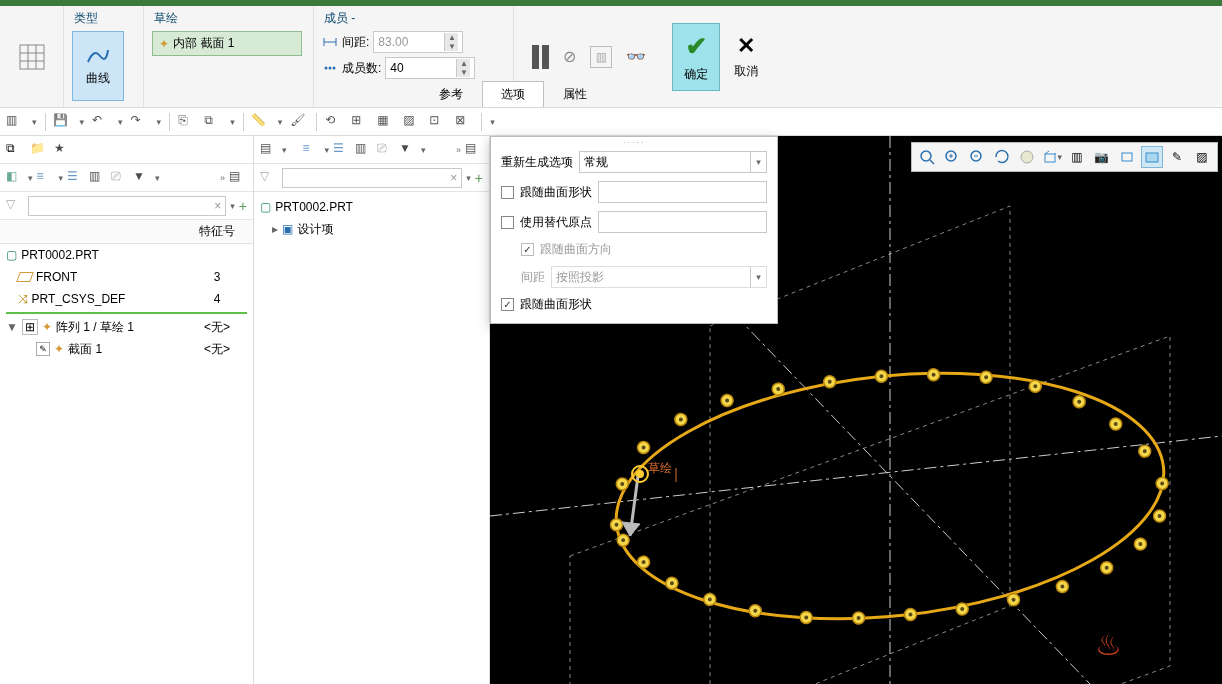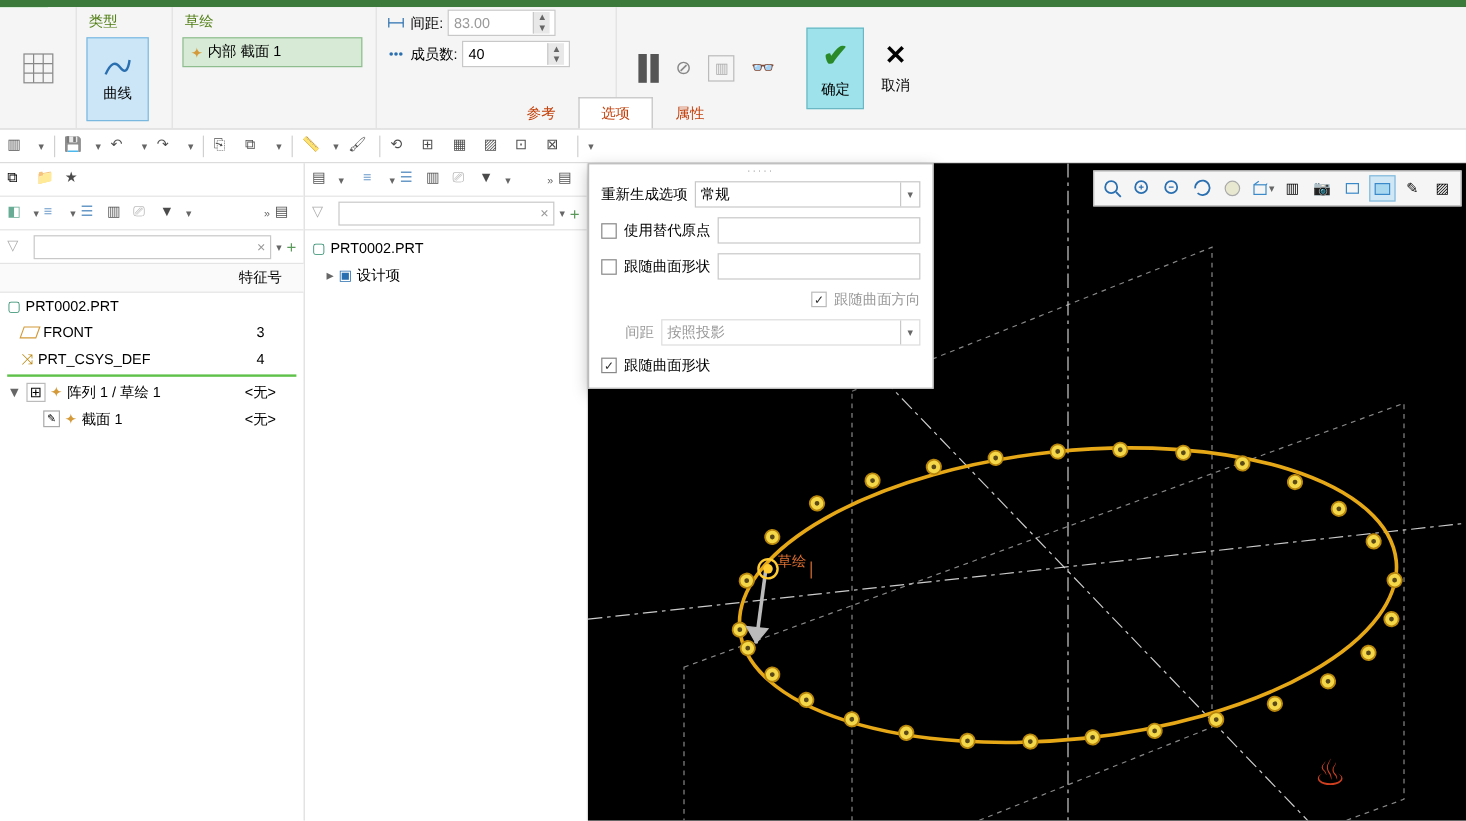--- a/index.html
+++ b/index.html
@@ -1,38 +1,38 @@
 <!DOCTYPE html>
 <html><head>
 <meta charset="utf-8">
 <style>
 * { box-sizing: border-box; margin: 0; padding: 0; font-family: "Microsoft YaHei", Arial, sans-serif; font-size: 12px; }
 body { width: 1222px; height: 684px; background: #fff; overflow: hidden; position: relative; }
 .topbar { height: 6px; background: #3b7a3a; }
 .green-corner { position: absolute; left: 0; top: 6px; width: 40px; height: 8px; background: #40c13d; }
 .ribbon { height: 102px; background: #f5f5f5; border-bottom: 1px solid #d8d8d8; display: flex; position: relative; }
 .ribbon-group { border-right: 1px solid #e0e0e0; padding: 2px 8px; display: flex; flex-direction: column; }
-.ribbon-label { color: #4d7c0f; padding: 2px 0 4px 2px; }
+.ribbon-label { color: #0c4a6e; padding: 2px 0 4px 2px; }
 .rg-btn { width: 52px; height: 70px; border: 1px solid #ccc; background: #fff; display: flex; flex-direction: column; align-items: center; justify-content: center; gap: 4px; }
 .rg-btn.sel { background: #cce6f7; border-color: #7ab8e0; }
 .icon-sm { width: 16px; height: 16px; display: inline-flex; align-items: center; justify-content: center; }
 .sketch-box { display: flex; align-items: center; gap: 4px; background: #d6ead6; border: 1px solid #8fbd8f; padding: 3px 6px; width: 150px; }
 .field-row { display: flex; align-items: center; gap: 4px; margin-bottom: 4px; }
 .inp { height: 22px; border: 1px solid #c8c8c8; background: #fff; padding: 0 4px; }
 .spin { width: 14px; background: #e8e8e8; border-left: 1px solid #c8c8c8; display: flex; flex-direction: column; }
 .spin div { flex: 1; font-size: 8px; text-align: center; color: #666; }
 .ctl-cluster { display: flex; align-items: center; gap: 14px; padding: 18px 18px; }
 .pause-ic { display: flex; gap: 3px; }
 .pause-ic span { width: 7px; height: 24px; background: #555; }
 .ok-btn { width: 48px; height: 68px; background: #9ee3ec; border: 1px solid #6bb8c4; display: flex; flex-direction: column; align-items: center; justify-content: center; gap: 4px; }
 .check { color: #2a8a2a; font-size: 26px; font-weight: bold; }
 .cancel-btn { width: 48px; height: 68px; display: flex; flex-direction: column; align-items: center; justify-content: center; gap: 4px; }
 .x-ic { font-size: 22px; font-weight: bold; }
 .sub-tabs { position: absolute; bottom: 0; left: 420px; display: flex; }
-.sub-tab { padding: 4px 18px; border: 1px solid transparent; border-bottom: none; color: #c2410c; }
+.sub-tab { padding: 4px 18px; border: 1px solid transparent; border-bottom: none; color: #000000; }
 .sub-tab.act { background: #fff; border-color: #c0c0c0; }
 .toolbar { height: 28px; border-bottom: 1px solid #dcdcdc; display: flex; align-items: center; padding: 0 6px; gap: 8px; }
 .tb-ic { width: 18px; height: 18px; opacity: 0.7; }
 .tb-sep { width: 1px; height: 18px; background: #d0d0d0; }
 .body { display: flex; height: calc(684px - 6px - 102px - 28px); }
 .panel-l { width: 254px; border-right: 1px solid #dcdcdc; display: flex; flex-direction: column; }
 .panel-m { width: 236px; border-right: 1px solid #dcdcdc; display: flex; flex-direction: column; }
 .mini-tb { height: 28px; display: flex; align-items: center; gap: 6px; padding: 0 6px; border-bottom: 1px solid #e4e4e4; }
 .mini-tb2 { height: 28px; display: flex; align-items: center; gap: 4px; padding: 0 6px; border-bottom: 1px solid #e4e4e4; }
 .filter-row { height: 28px; display: flex; align-items: center; gap: 4px; padding: 0 6px; border-bottom: 1px solid #e4e4e4; }
@@ -46,21 +46,21 @@
 .tree-row .c2 { width: 60px; text-align: center; }
 .indent1 { padding-left: 18px; }
 .indent2 { padding-left: 36px; }
 .green-line { height: 2px; background: #5fc14a; margin: 2px 6px; }
 .plane-ic { width: 14px; height: 10px; border: 1px solid #d49a3a; transform: skewX(-20deg); display: inline-block; }
 .csys-ic { color: #b8860b; font-size: 12px; }
 .viewport { flex: 1; background: #000; position: relative; overflow: hidden; }
 .dd-panel { position: absolute; left: 490px; top: 136px; width: 288px; background: #fff; border: 1px solid #bbb; box-shadow: 0 4px 12px rgba(0,0,0,.25); z-index: 50; }
 .dd-handle { height: 10px; display: flex; align-items: center; justify-content: center; color: #aaa; letter-spacing: 2px; font-size: 9px; }
 .dd-row { display: flex; align-items: center; padding: 4px 10px; gap: 6px; }
-.dd-row.dis { color: #999; justify-content: flex-end; }
+.dd-row.dis { color: #999; }
 .combo { flex: 1; height: 22px; border: 1px solid #c8c8c8; display: flex; align-items: center; padding: 0 4px; position: relative; }
 .combo .arr { position: absolute; right: 0; top: 0; width: 16px; height: 100%; border-left: 1px solid #c8c8c8; display: flex; align-items: center; justify-content: center; font-size: 9px; color: #666; }
 .chk { width: 13px; height: 13px; border: 1px solid #888; display: inline-flex; align-items: center; justify-content: center; font-size: 10px; }
 .chk.on::after { content: "✓"; color: #333; }
 .vp-toolbar { position: absolute; right: 4px; top: 6px; height: 30px; background: #f5f5f5; border: 1px solid #bbb; display: flex; align-items: center; padding: 0 4px; gap: 3px; z-index: 10; }
 .vp-ic { width: 22px; height: 22px; display: flex; align-items: center; justify-content: center; border: 1px solid transparent; }
 .vp-ic.act { background: #d0e8f5; border-color: #80b8da; }
 .watermark { position: absolute; right: 10px; bottom: 6px; color: #b83030; font-style: italic; font-size: 13px; text-align: right; z-index: 20; }
 .wm-flame { color:#d04020; font-size: 30px; position: absolute; right: 100px; bottom: 22px; }
 svg.scene { position: absolute; inset: 0; width: 100%; height: 100%; }
@@ -95,20 +95,21 @@
     </div>
   </div>
   <div class="ribbon-group" style="width:170px;">
     <div class="ribbon-label">草绘</div>
     <div class="sketch-box">
       <span style="color:#d49a3a;">✦</span>
       <span>内部 截面 1</span>
     </div>
   </div>
   <div class="ribbon-group" style="width:200px;">
+    <div class="ribbon-label">成员 -</div>
     <div class="field-row">
       <span class="icon-sm">
           <svg width="16" height="16">
             <line x1="2" y1="8" x2="14" y2="8" stroke="#2a6fb0"></line>
             <line x1="2" y1="4" x2="2" y2="12" stroke="#2a6fb0"></line>
             <line x1="14" y1="4" x2="14" y2="12" stroke="#2a6fb0"></line>
           </svg>
         </span>
       <span>间距:</span>
       <div class="inp" style="width:90px;display:flex;align-items:center;color:#999;">
@@ -460,26 +461,26 @@
   <div class="dd-handle">∙∙∙∙∙</div>
   <div class="dd-row">
     <span>重新生成选项</span>
     <div class="combo">
         <span>常规</span>
         <span class="arr">▾</span>
       </div>
   </div>
   <div class="dd-row">
     <span class="chk"></span>
-    <span>使用替代原点</span>
+    <span>跟随曲面形状</span>
     <div class="combo" style="flex:1;min-width:100px;"></div>
   </div>
   <div class="dd-row">
     <span class="chk"></span>
-    <span>跟随曲面形状</span>
+    <span>使用替代原点</span>
     <div class="combo" style="flex:1;min-width:100px;"></div>
   </div>
   <div class="dd-row dis" style="padding-left:30px;">
     <span class="chk on" style="border-color:#bbb;color:#bbb;"></span>
     <span>跟随曲面方向</span>
   </div>
   <div class="dd-row dis" style="padding-left:30px;">
     <span>间距</span>
     <div class="combo" style="color:#999;border-color:#ddd;">
         <span>按照投影</span>

